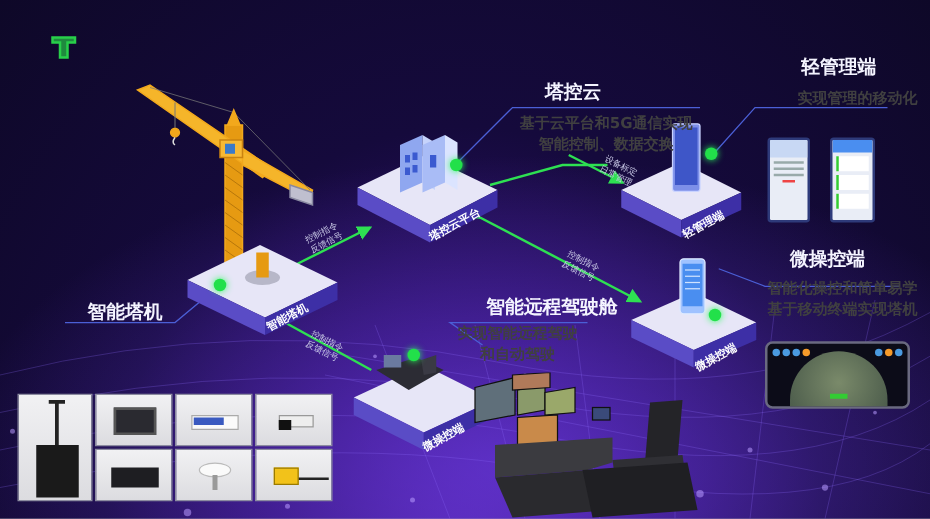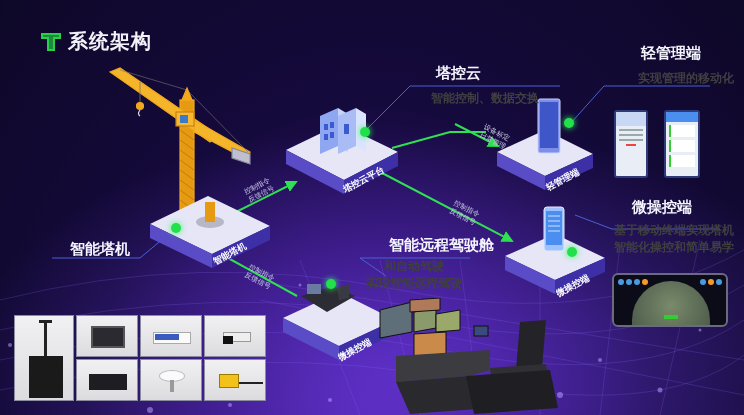--- a/index.html
+++ b/index.html
@@ -80,21 +80,20 @@
       <circle cx="560" cy="395" r="3"></circle>
       <circle cx="10" cy="345" r="2"></circle>
   </g>
 </svg>
 
 <div class="abs title-wrap">
   <svg class="logo" viewBox="0 0 22 20">
     <path d="M1 1 H21 V7 H15 V19 H7 V7 H1 Z" fill="#28d04a"></path>
     <path d="M3 3 H19 V5 H13 V17 H9 V5 H3 Z" fill="#0e0828" opacity="0.35"></path>
   </svg>
-  <span class="title">系统架构</span>
 </div>
 
 <svg class="abs" style="left:0;top:0;width:744px;height:415px;" viewBox="0 0 744 415">
   <defs>
     <marker id="ah" markerWidth="6" markerHeight="6" refX="5" refY="3" orient="auto">
       <path d="M0 0 L6 3 L0 6 Z" fill="#2ee052"></path>
     </marker>
   </defs>
 
   <line x1="236" y1="212" x2="296" y2="182" stroke="#2ee052" stroke-width="2" marker-start="url(#ah)" marker-end="url(#ah)"></line>
@@ -255,42 +254,43 @@
   <polygon points="26,84 100,78 120,110 40,116" fill="#2a2a2e"></polygon>
 
   <polygon points="150,24 176,22 172,70 146,72" fill="#242428"></polygon>
   <polygon points="120,70 176,66 180,94 124,100" fill="#2f2f34"></polygon>
   <polygon points="96,78 180,72 188,110 104,116" fill="#1f1f23"></polygon>
   <rect x="104" y="28" width="14" height="10" fill="#3a4a7a" stroke="#111"></rect>
 </svg>
 
 <div class="abs heading" style="left:436px;top:64px;">塔控云</div>
 <div class="abs" style="left:400px;top:90px;width:170px;">
+  <div class="desc">基于云平台和5G通信实现</div>
   <div class="desc">智能控制、数据交换</div>
 </div>
 
 <div class="abs heading" style="left:641px;top:44px;">轻管理端</div>
 <div class="abs" style="left:630px;top:70px;width:112px;">
   <div class="desc">实现管理的移动化</div>
 </div>
 
 <div class="abs heading" style="left:632px;top:198px;">微操控端</div>
 <div class="abs" style="left:608px;top:222px;width:132px;">
+  <div class="desc">智能化操控和简单易学</div>
   <div class="desc">基于移动终端实现塔机</div>
-  <div class="desc">智能化操控和简单易学</div>
 </div>
 
 <div class="abs heading" style="left:70px;top:240px;">智能塔机</div>
 <div class="abs" style="left:6px;top:268px;width:162px;">
 </div>
 
 <div class="abs heading" style="left:373px;top:236px;margin-left:16px;">智能远程驾驶舱</div>
 <div class="abs" style="left:362px;top:258px;width:104px;">
+  <div class="desc">实现智能远程驾驶</div>
   <div class="desc">和自动驾驶</div>
-  <div class="desc">实现智能远程驾驶</div>
 </div>
 
 <div class="phone-shot" style="left:614px;top:110px;width:34px;height:68px;">
   <div style="height:14px;background:#c8d8f4;"></div>
   <div style="margin:3px;height:2px;background:#9aa;"></div>
   <div style="margin:3px;height:2px;background:#9aa;"></div>
   <div style="margin:3px;height:2px;background:#9aa;"></div>
   <div style="margin:3px 10px;height:2px;background:#e44;"></div>
 </div>
 <div class="phone-shot" style="left:664px;top:110px;width:36px;height:68px;">

